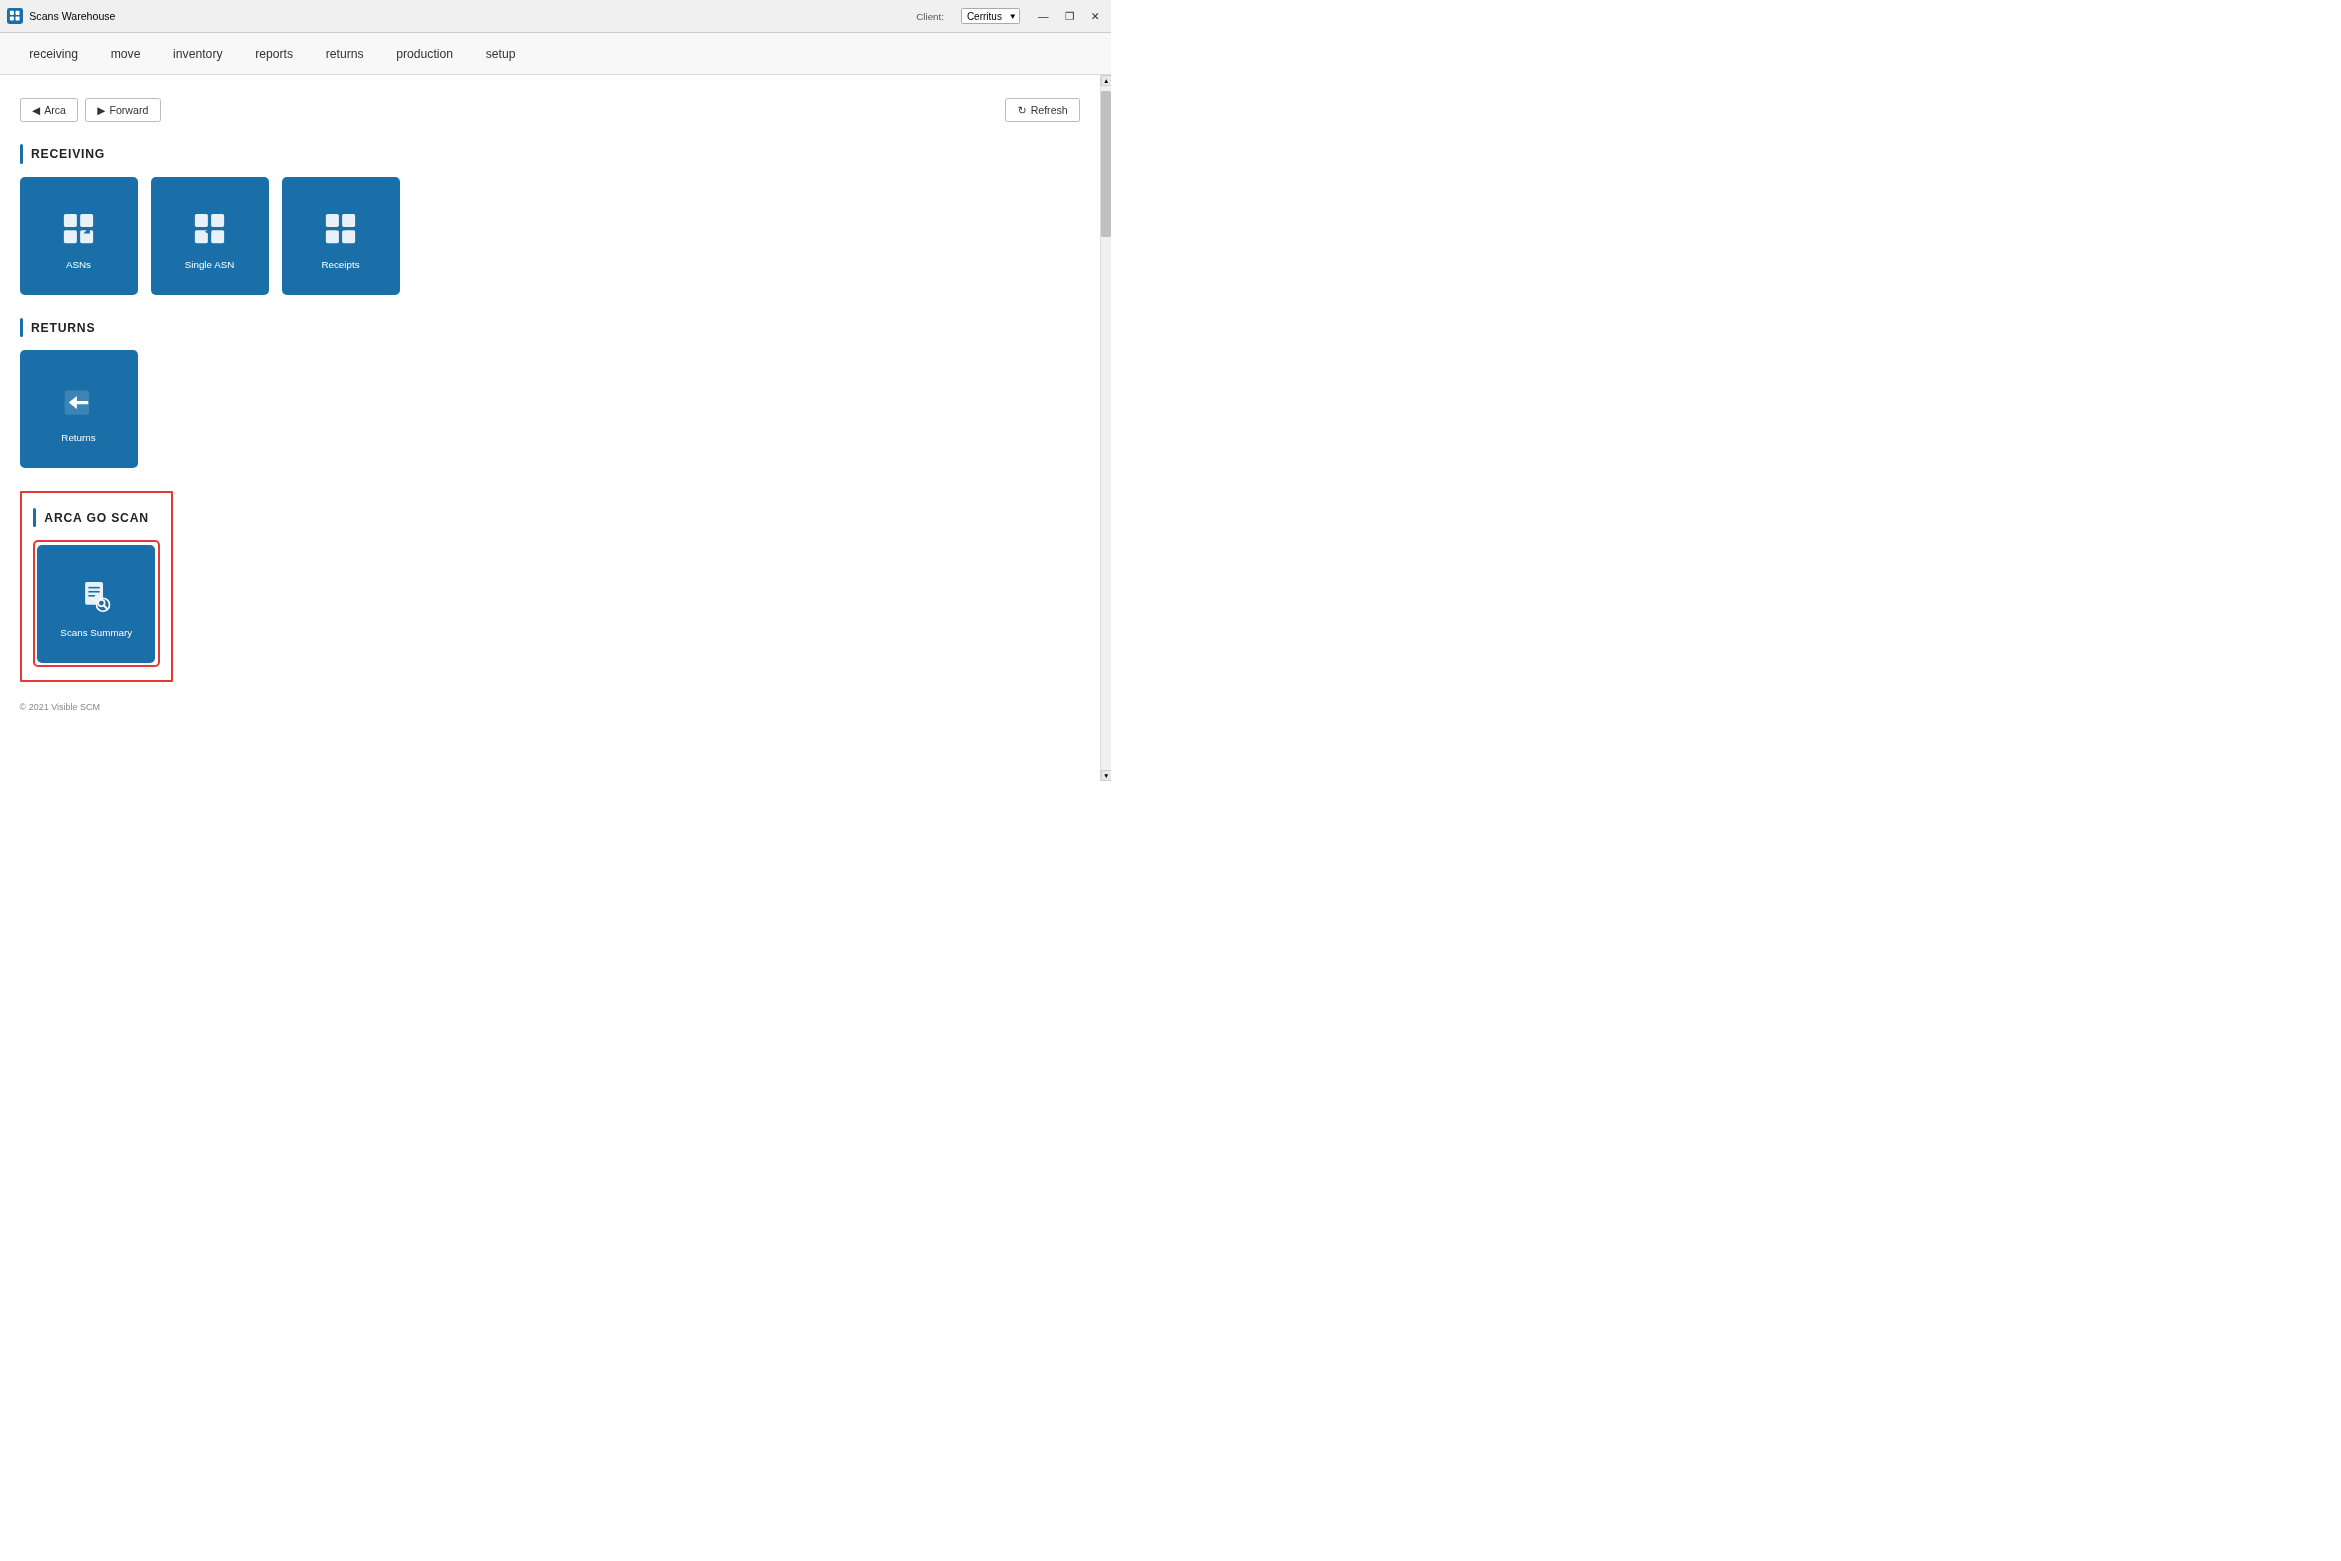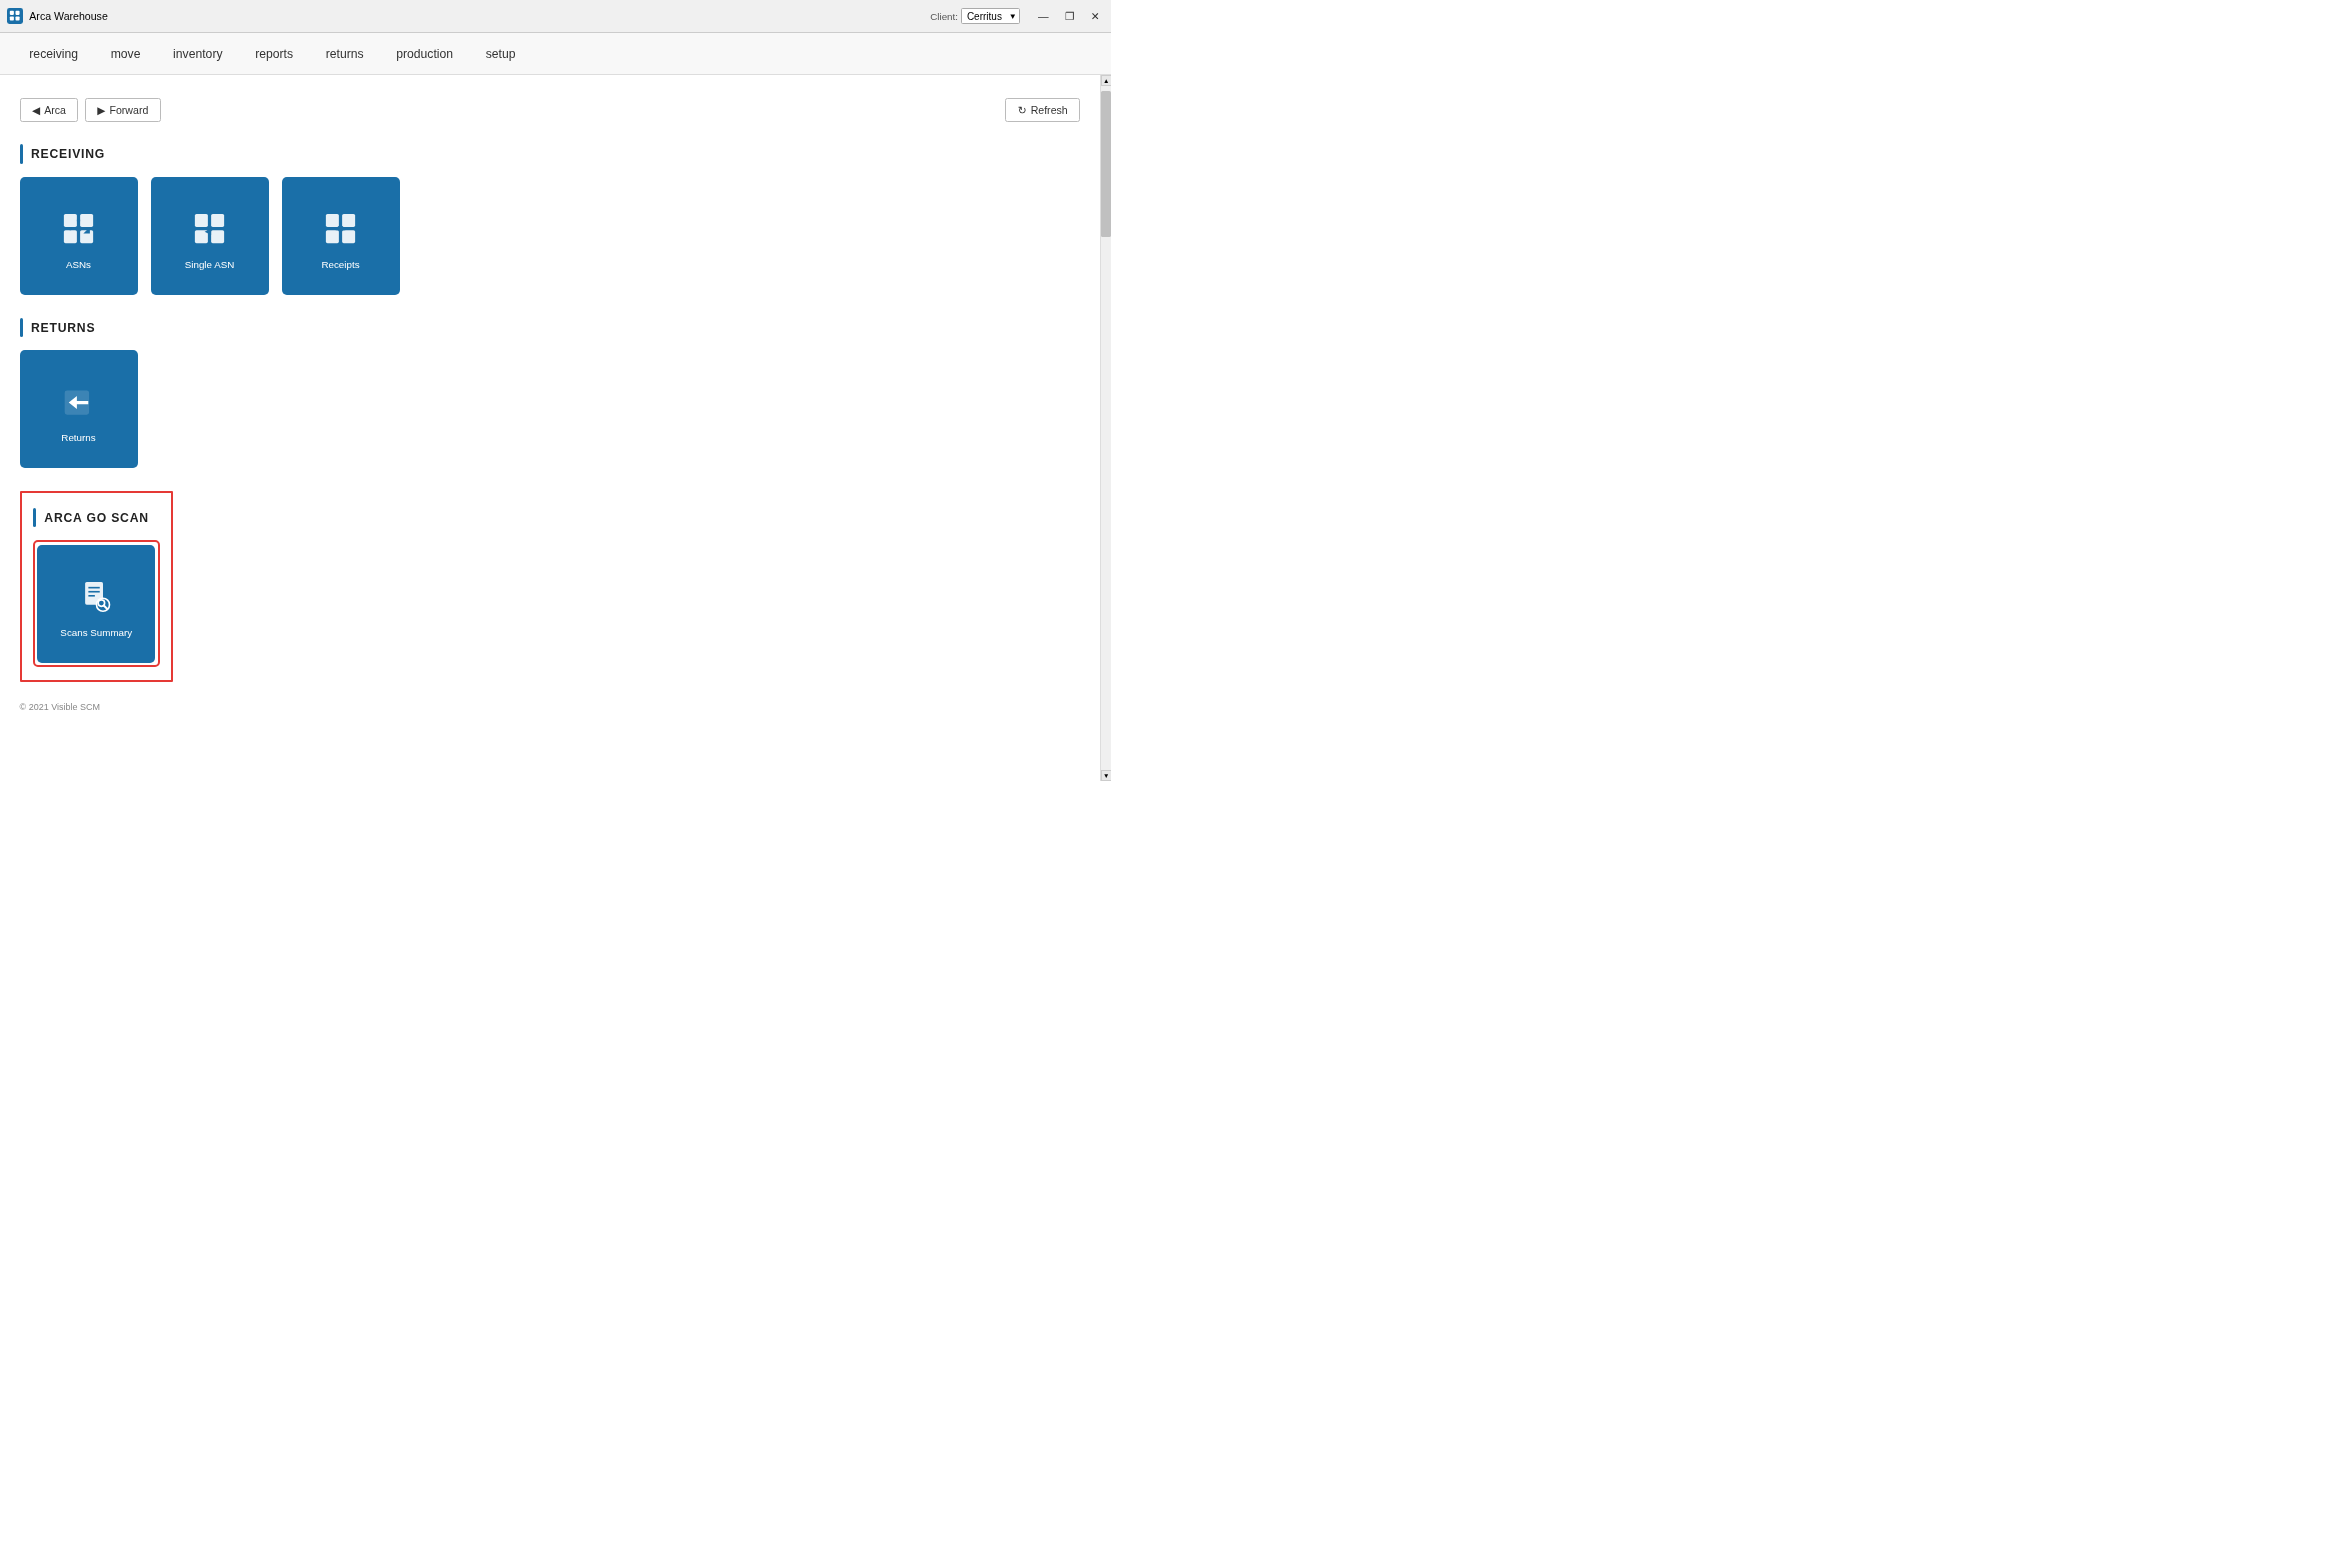--- a/index.html
+++ b/index.html
@@ -43,21 +43,21 @@
       font-weight: 500;
     }
     .title-bar-right {
       display: flex;
       align-items: center;
       gap: 13px;
     }
     .client-section {
       display: flex;
       align-items: center;
-      gap: 3px;
+      gap: 17px;
       font-size: 9.8px;
     }
     .client-label { color: #555; }
     .client-select {
       border: 0.8px solid #aaa;
       border-radius: 1.6px;
       padding: 1.6px 16.3px 1.6px 4.9px;
       font-size: 10px;
       background: white;
       appearance: none;
@@ -250,21 +250,21 @@
 <div class="title-bar">
   <div class="title-bar-left">
     <div class="app-icon">
       <svg width="11.4" height="11.4" viewBox="0 0 14 14" fill="white">
         <rect x="1" y="1" width="5" height="5" rx="1"></rect>
         <rect x="8" y="1" width="5" height="5" rx="1"></rect>
         <rect x="1" y="8" width="5" height="5" rx="1"></rect>
         <rect x="8" y="8" width="5" height="5" rx="1"></rect>
       </svg>
     </div>
-    <span class="app-title">Arca Warehouse</span>
+    <span class="app-title">Scans Warehouse</span>
   </div>
   <div class="title-bar-right">
     <div class="client-section">
       <span class="client-label">Client:</span>
       <div class="client-select-wrapper">
         <select class="client-select">
           <option>Cerritus</option>
         </select>
         <span class="client-select-arrow">▼</span>
       </div>

